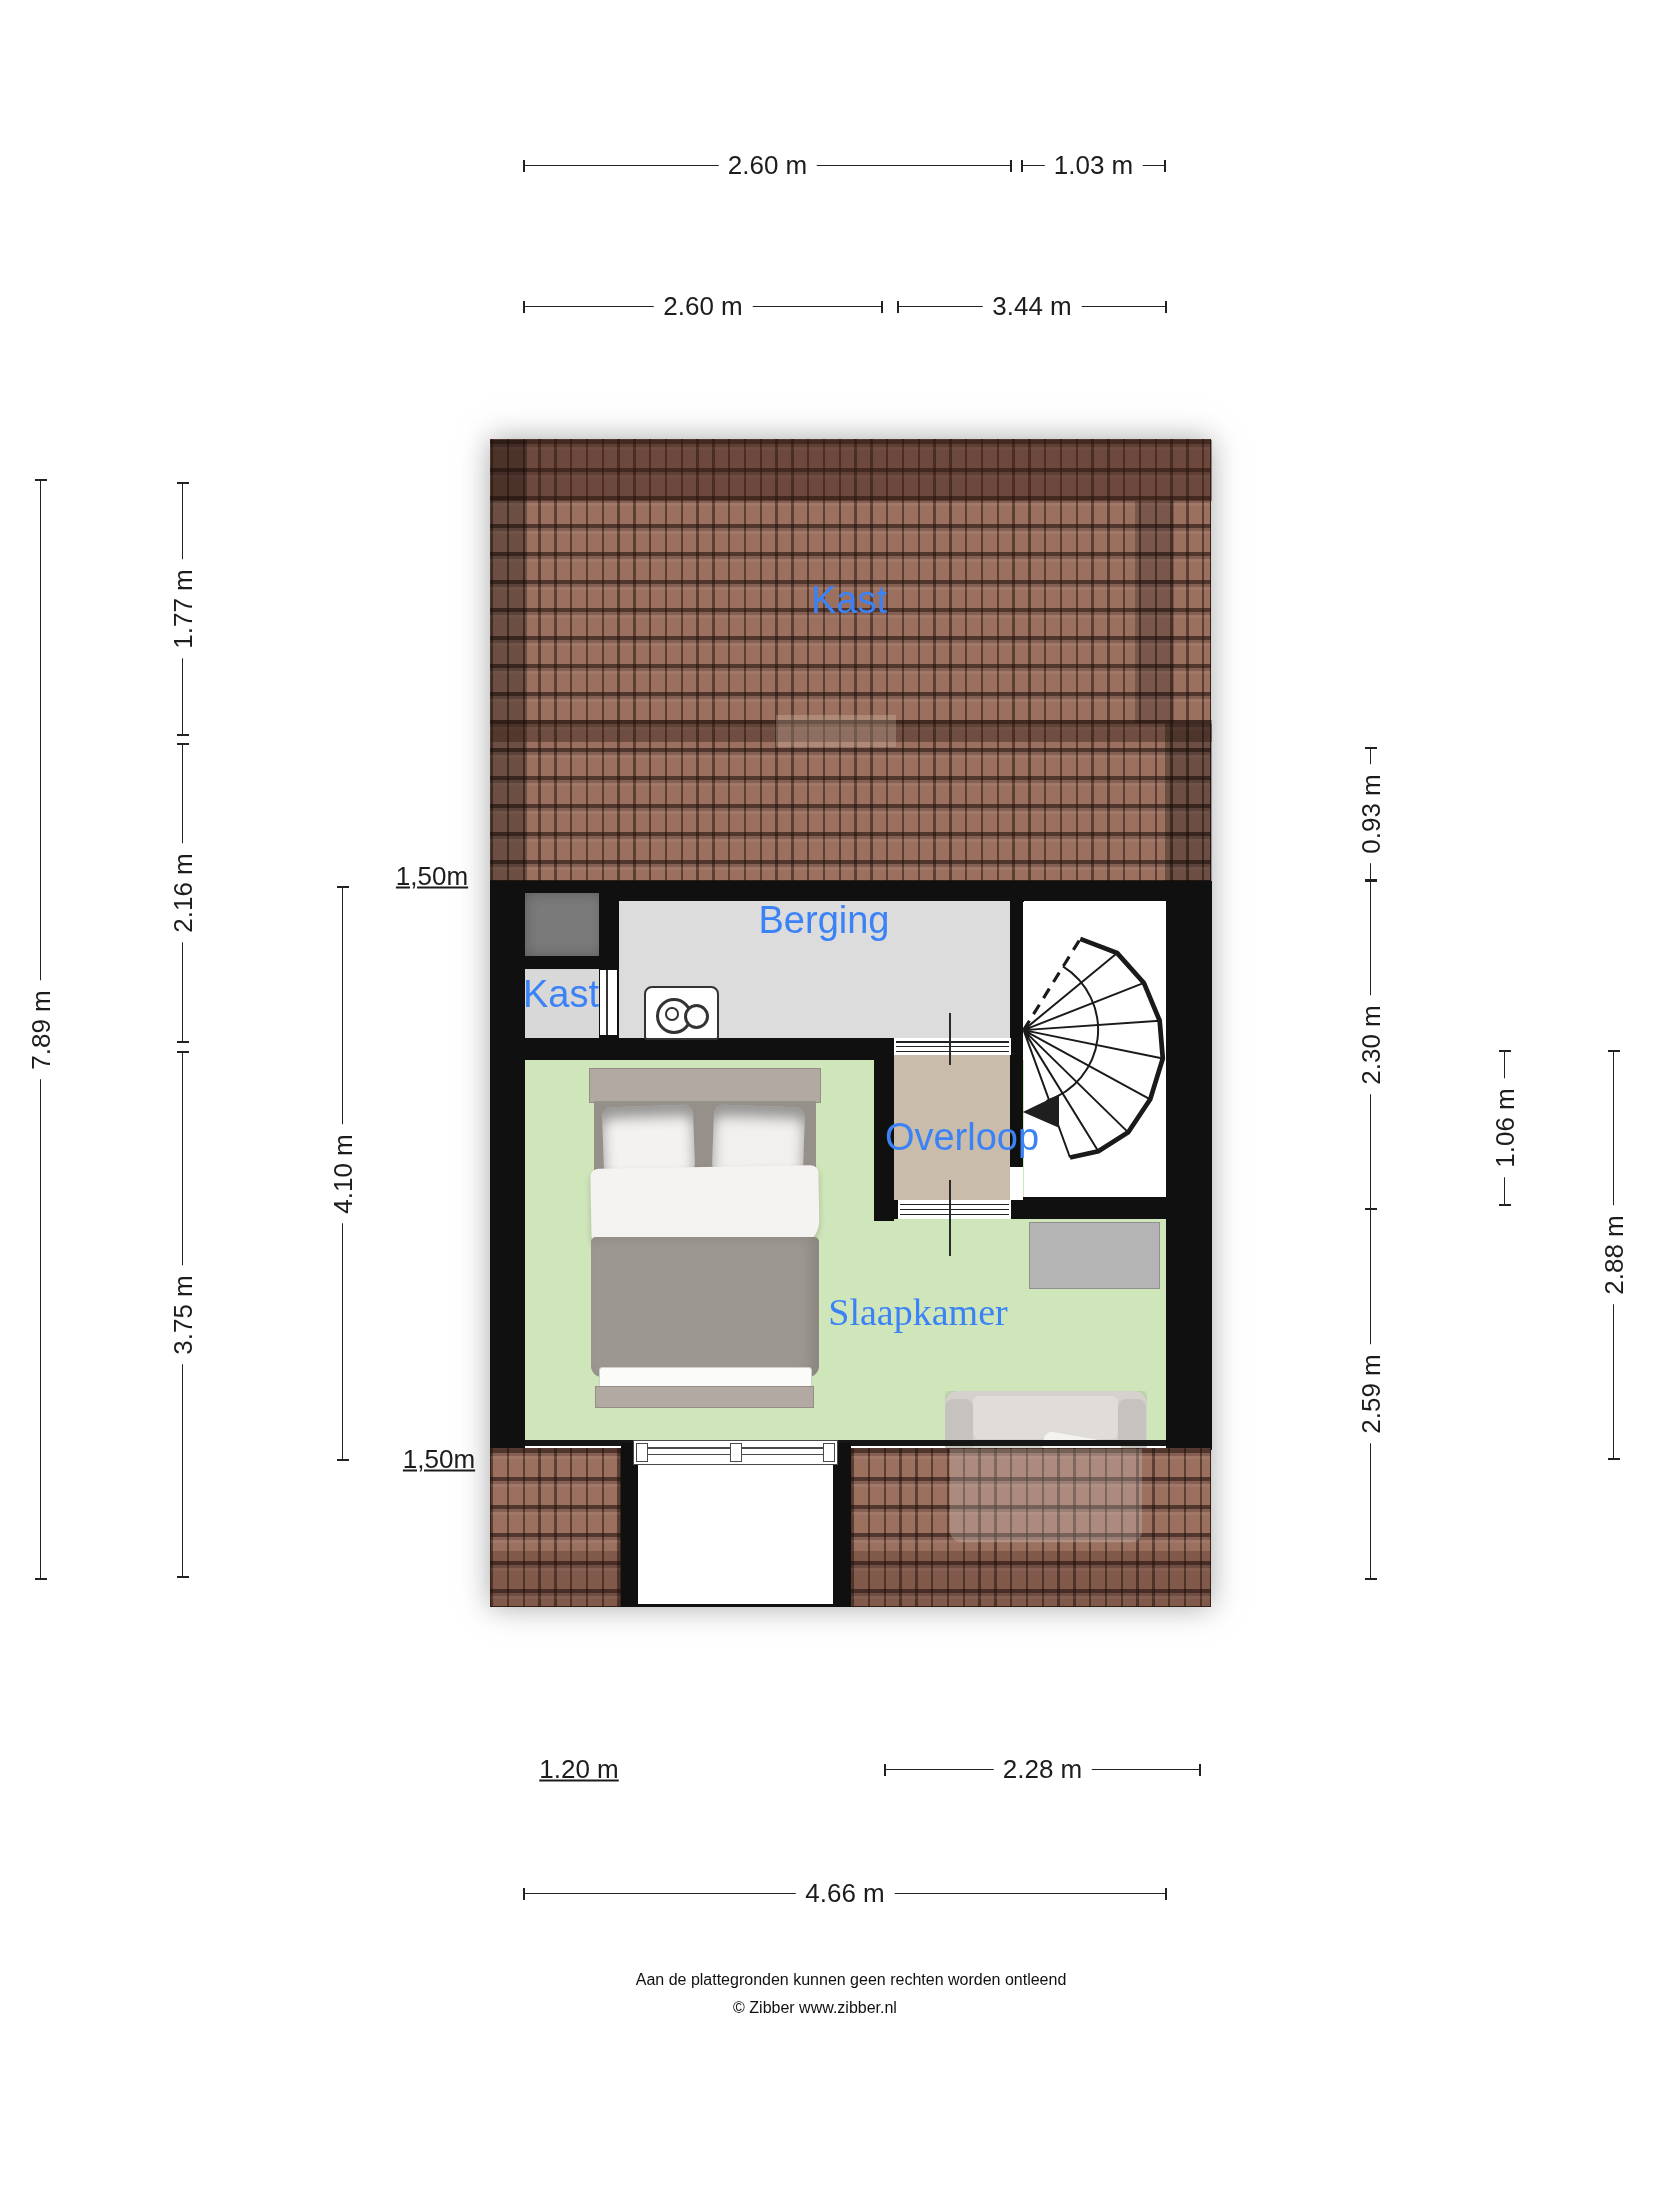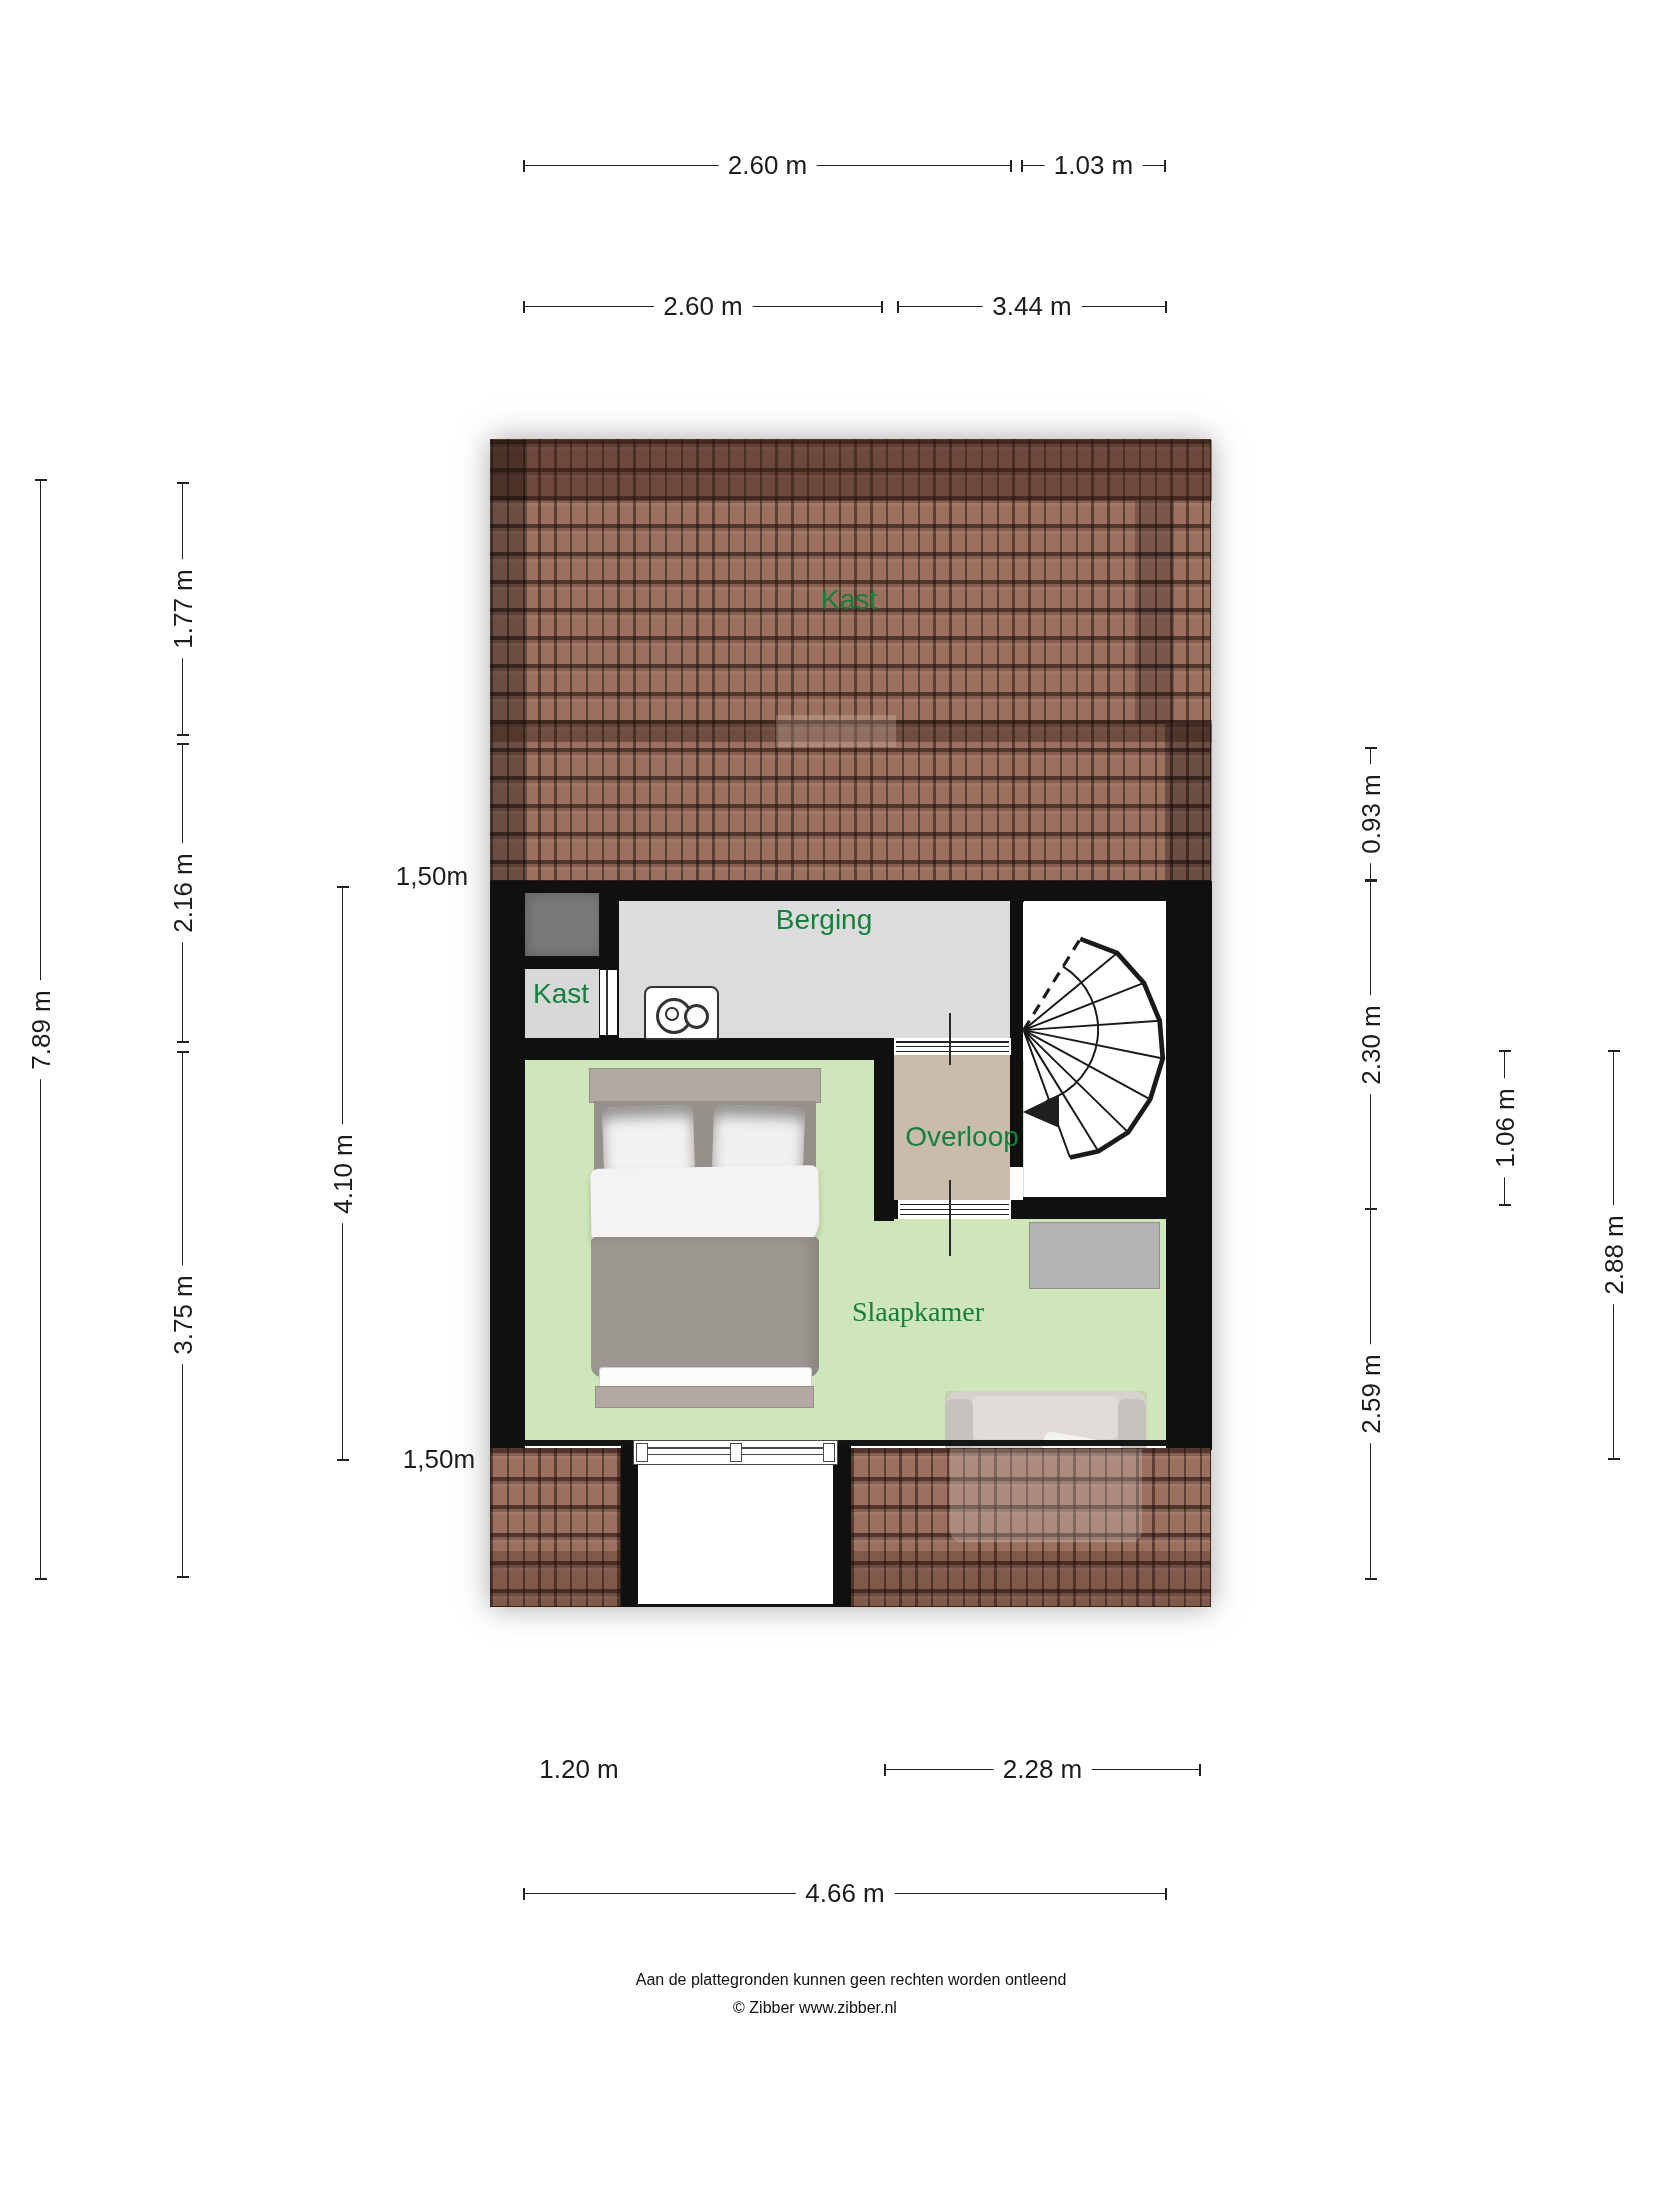--- a/index.html
+++ b/index.html
@@ -15,33 +15,33 @@
   .roofshade{position:absolute;pointer-events:none;}
   .roof-bottom:after{content:"";position:absolute;left:0;right:0;top:102px;height:55px;background:rgba(40,18,12,.24);}
   
   .wall{background:var(--wall,#101010);}
   .floor-gray{background:var(--floor_gray,#dcdcdc);}
   .floor-green{background:var(--floor_green,#cfe5ba);}
   .floor-tan{background:var(--floor_tan,#c9bcab);}
   .floor-white{background:#ffffff;}
   .shaft{background:var(--shaft,#7a7a7a);box-shadow:inset 0 0 14px rgba(0,0,0,.25);}
   
-  .room-label{font-size:28px;color:#15803d;white-space:nowrap;transform:translate(-50%,-50%);z-index:40;}
+  .room-label{font-size:38px;color:#3b82f6;white-space:nowrap;transform:translate(-50%,-50%);z-index:40;}
   .dim-label{font-size:26px;color:#1c1c1c;background:#fff;padding:1.6px 9.5px;white-space:nowrap;}
   .footer{font-size:16px;color:#111;white-space:nowrap;transform:translateX(-50%);}
   
   .hdim{height:0;border-top:1.6px solid #222;z-index:30;}
   .hdim:before,.hdim:after{content:"";position:absolute;top:-6.3px;width:1.6px;height:12.6px;background:#222;}
   .hdim:before{left:-0.8px;} .hdim:after{right:-0.8px;}
   .hdim .dim-label{position:absolute;left:50%;top:-0.8px;transform:translate(-50%,-50%);}
   .vdim{width:0;border-left:1.6px solid #222;z-index:30;}
   .vdim:before,.vdim:after{content:"";position:absolute;left:-6.3px;width:12.6px;height:1.6px;background:#222;}
   .vdim:before{top:-0.8px;} .vdim:after{bottom:-0.8px;}
   .vdim .dim-label{position:absolute;top:50%;left:0;transform:translate(-50%,-50%) rotate(-90deg);}
-  .plain-dim{font-size:26px;color:#1c1c1c;transform:translate(-50%,-50%);white-space:nowrap;z-index:30;}
+  .plain-dim{font-size:26px;color:#1c1c1c;transform:translate(-50%,-50%);white-space:nowrap;z-index:30;text-decoration:underline;}
   
   .boiler{background:#fff;border:2.4px solid #333;border-radius:7.9px 7.9px 3.2px 3.2px;}
   .circ{position:absolute;border:3.2px solid #333;border-radius:50%;background:#fff;}
   .graybox{background:var(--furniture,#b4b4b4);border:1.6px solid #8f8f8f;}
   .door-band{background:#fff;display:flex;flex-direction:column;justify-content:space-evenly;z-index:12;}
   .door-band i{display:block;height:1.6px;background:#222;margin:0 1.6px;}
   .door-leaf{width:2.4px;background:#2a2a2a;z-index:13;}
   .win-band{background:#fff;border:1.6px solid #4a4a4a;box-sizing:border-box;z-index:12;}
   .win-band .bar{position:absolute;left:11px;right:11px;height:1.6px;background:#4a4a4a;}
   .win-band .cap{position:absolute;top:2.4px;bottom:2.4px;width:11.8px;border:1.6px solid #4a4a4a;box-sizing:border-box;background:#fff;}

